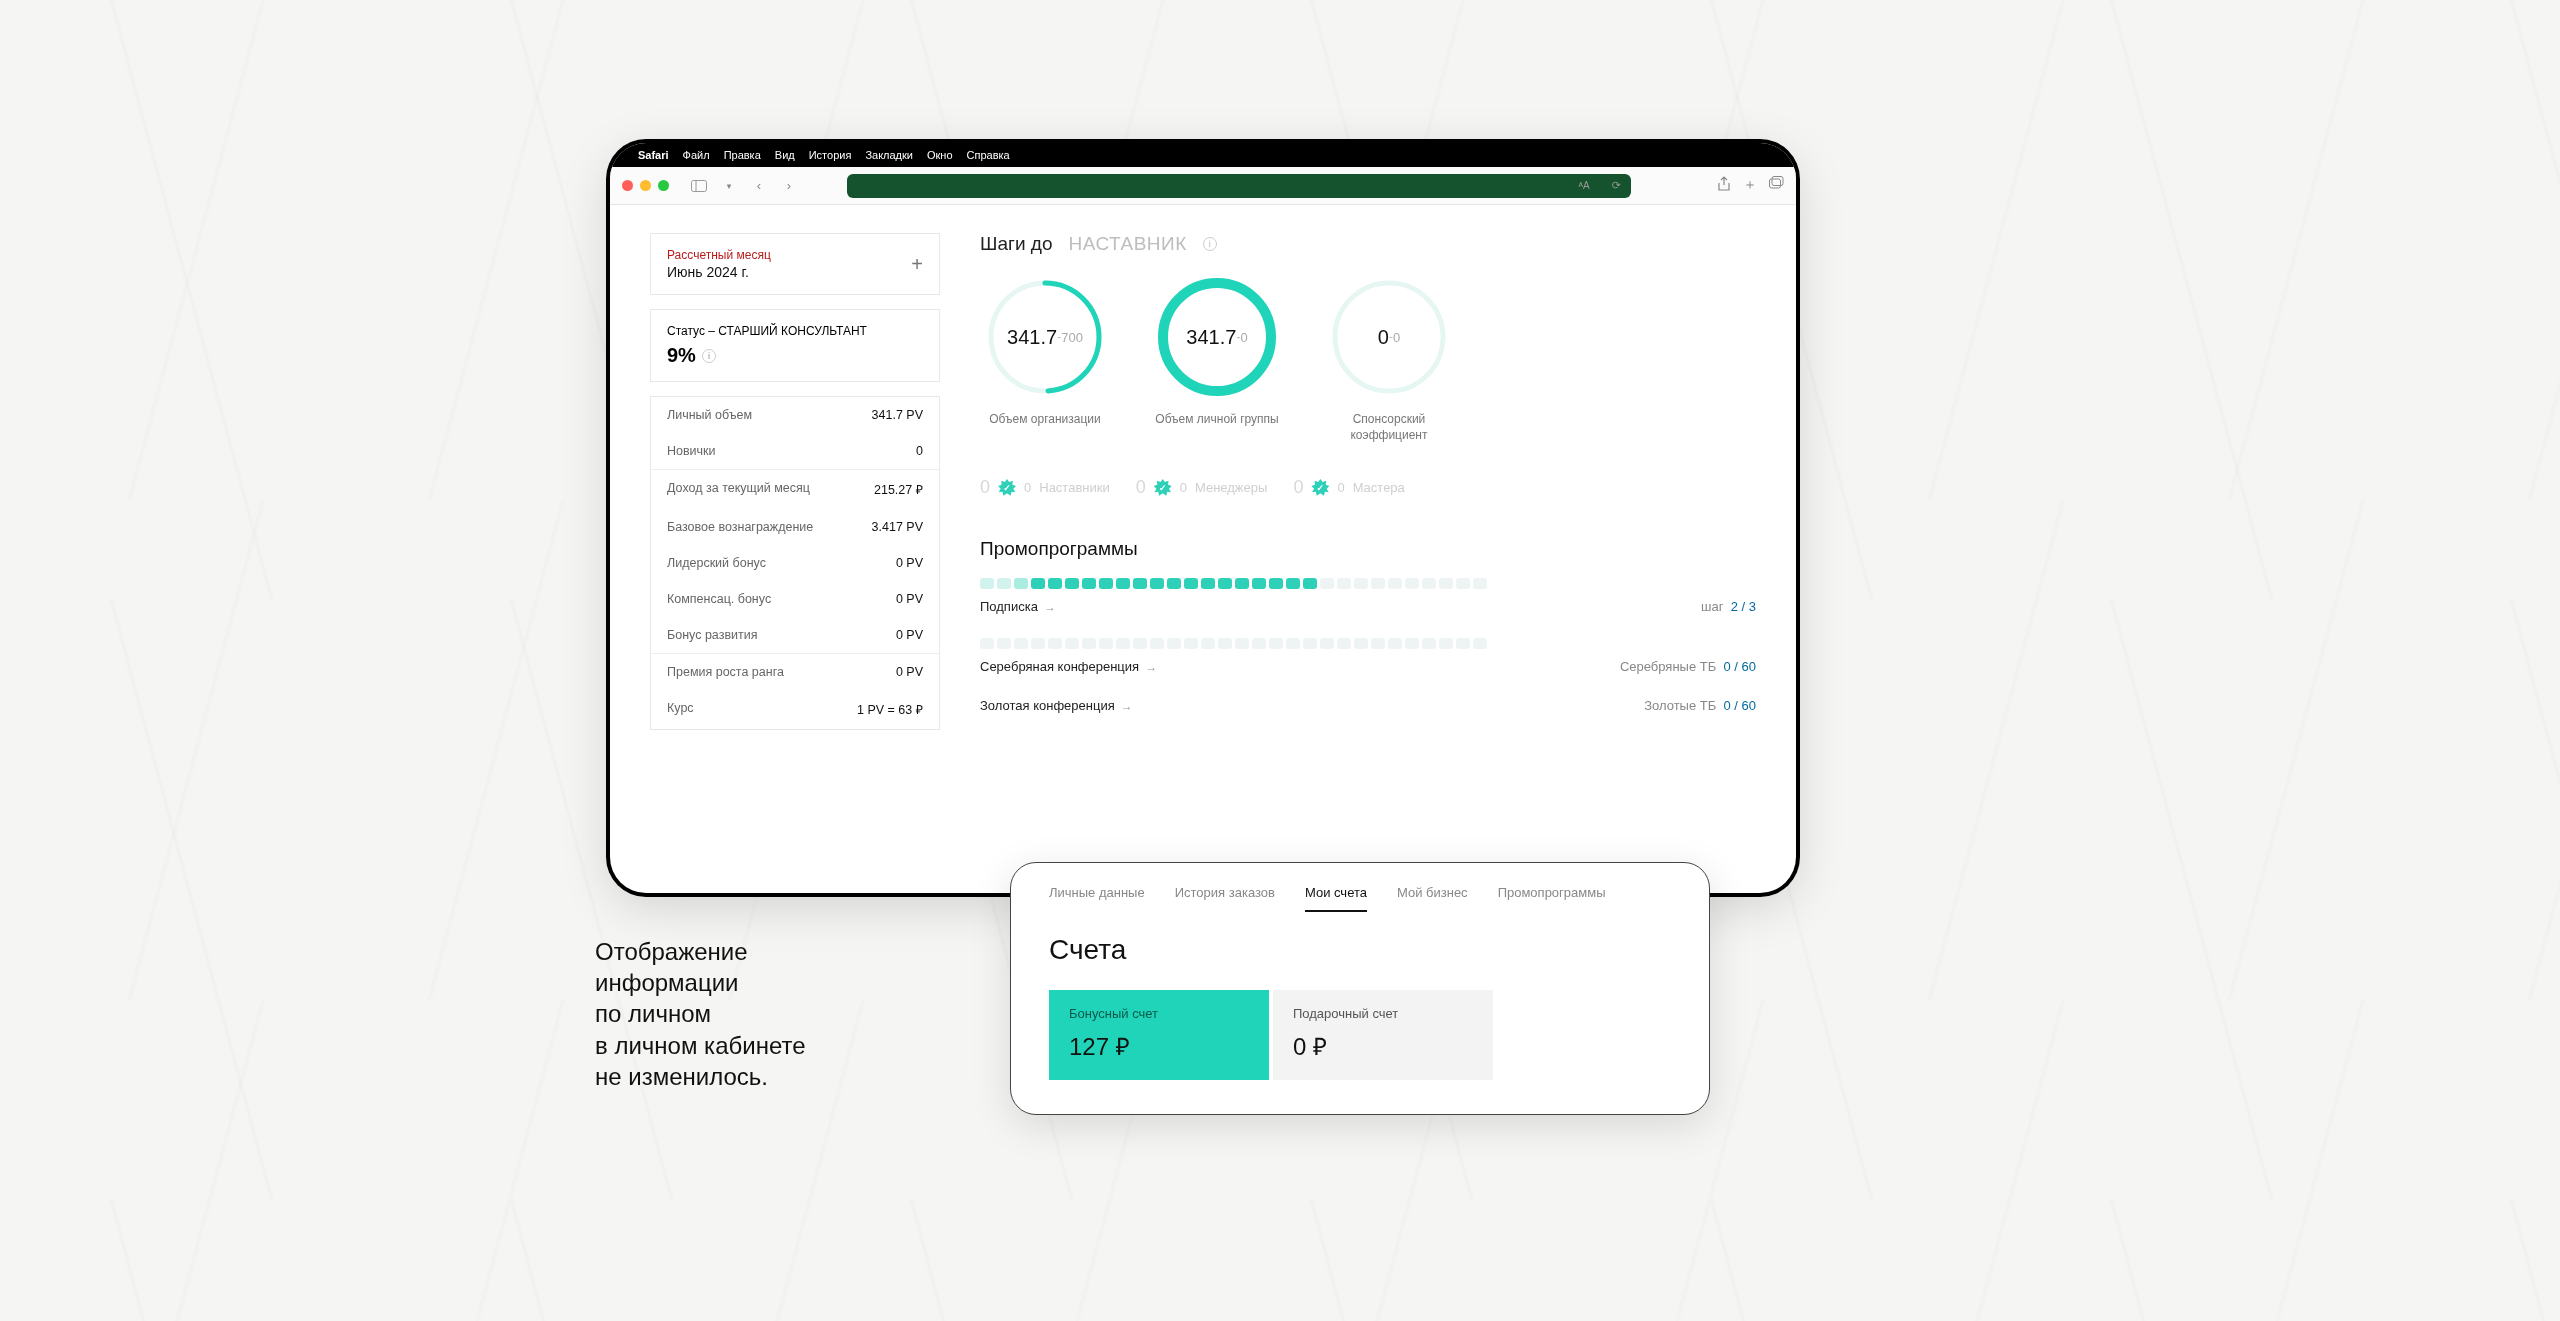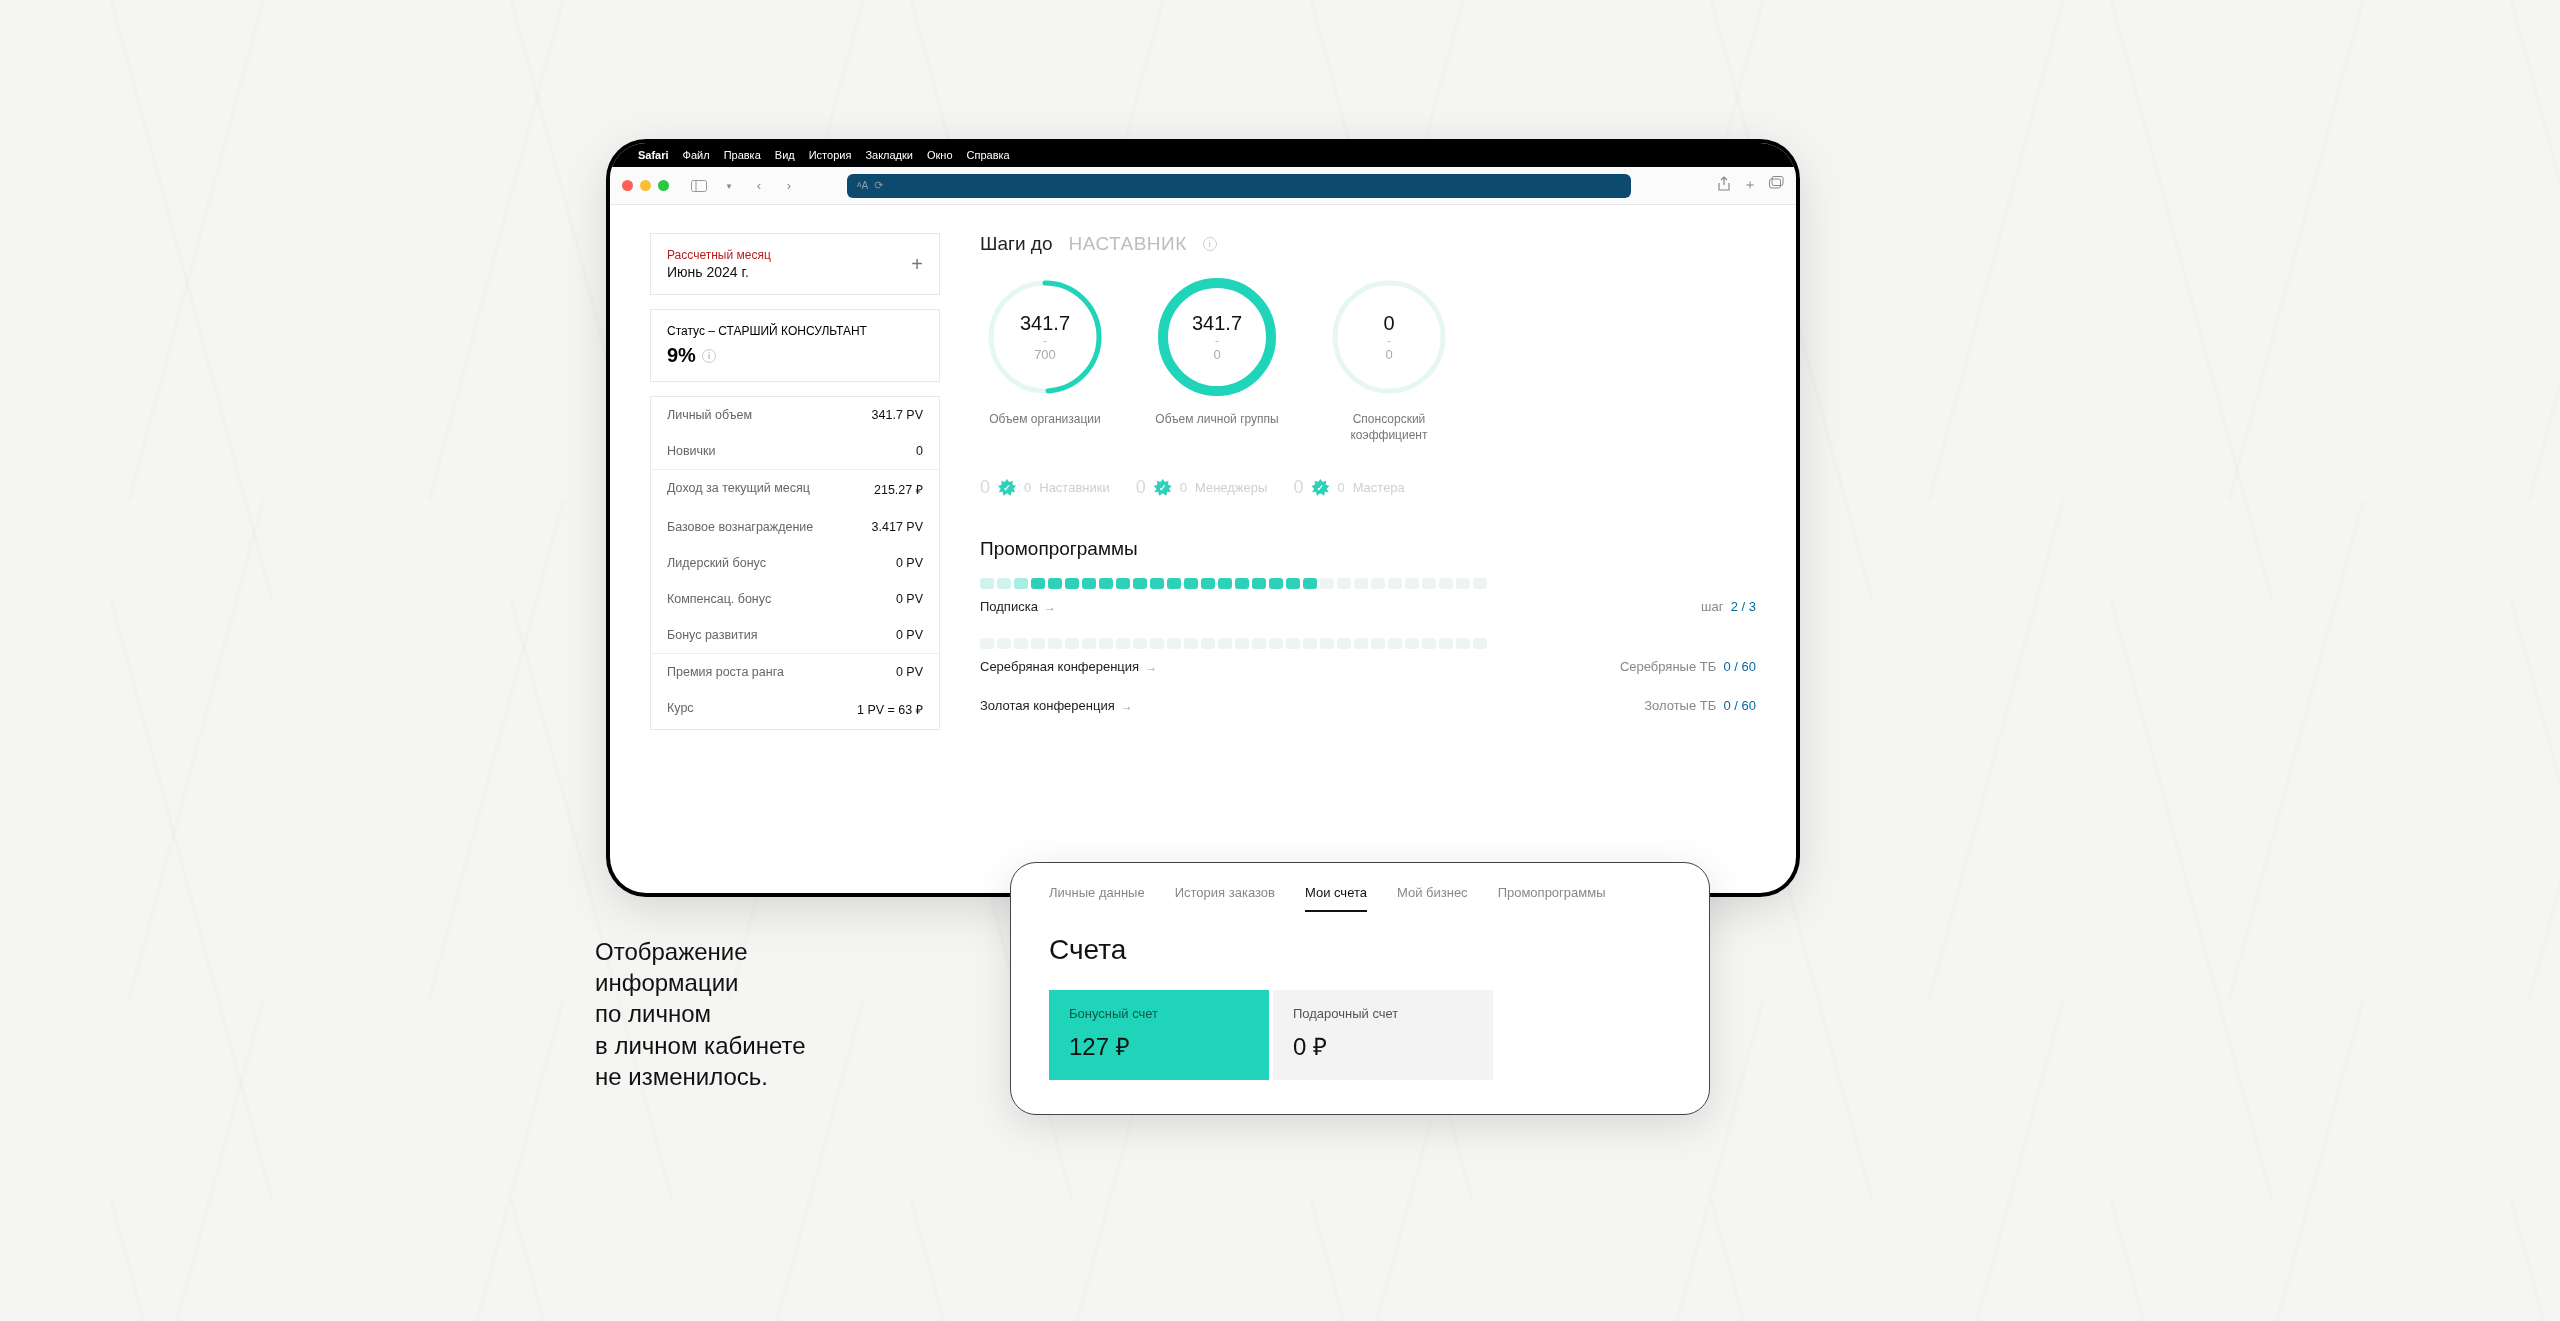--- a/index.html
+++ b/index.html
@@ -58,28 +58,29 @@
   gap: 6px;
 }
 .traffic { display: flex; gap: 7px; margin-right: 12px; }
 .traffic span { width: 11px; height: 11px; border-radius: 50%; display: block; }
 .t-red { background: #ff5f57; } .t-yel { background: #febc2e; } .t-grn { background: #28c840; }
 .toolbtn { width: 24px; height: 22px; display: flex; align-items: center; justify-content: center; color: #888; font-size: 13px; }
 .urlbar {
   flex: 1;
   margin: 0 80px 0 40px;
   height: 24px;
-  background: #0c4a6e;
+  background: #14532d;
   border-radius: 6px;
   display: flex;
   align-items: center;
+  justify-content: flex-end;
   padding: 0 10px;
   color: #999;
   font-size: 11px;
-  gap: 6px;
+  gap: 22px;
 }
 .toolbar-right { display: flex; gap: 12px; color: #888; font-size: 14px; }
 
 
 .page {
   display: flex;
   height: calc(100% - 62px);
   padding: 28px 40px 0 40px;
   gap: 40px;
   overflow: hidden;
@@ -118,21 +119,21 @@
 
 .rings { display: flex; gap: 42px; margin-bottom: 34px; }
 .ring-block { width: 130px; text-align: center; }
 .ring {
   width: 120px; height: 120px; margin: 0 auto 14px;
   position: relative;
 }
 .ring svg { width: 100%; height: 100%; transform: rotate(-90deg); }
 .ring .inner {
   position: absolute; inset: 0;
-  display: flex; flex-direction: column;
+  display: flex; flex-direction: row;
   align-items: center; justify-content: center;
   font-size: 20px; font-weight: 500; color: #111;
 }
 .ring .inner .dash { color: #bbb; font-size: 12px; line-height: 1; }
 .ring .inner .den { color: #aaa; font-size: 13px; font-weight: 400; }
 .ring-lbl { font-size: 12px; color: #777; line-height: 1.35; }
 
 .ranks { display: flex; gap: 26px; margin-bottom: 40px; }
 .rank-item { display: flex; align-items: center; gap: 8px; color: #cfcfcf; font-size: 13px; }
 .rank-item .z { font-size: 18px; color: #d8d8d8; font-weight: 300; }

